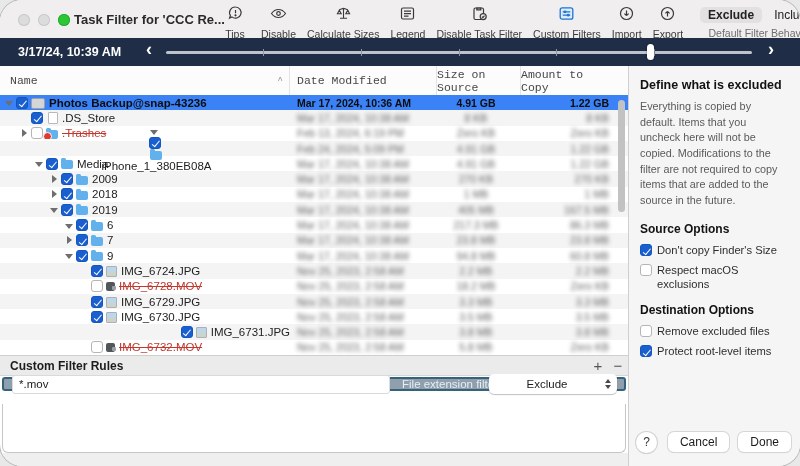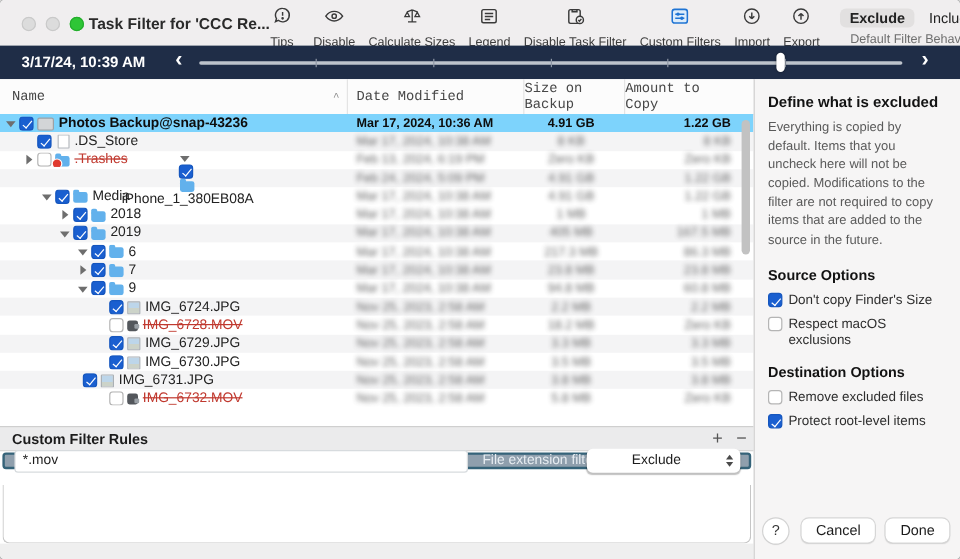--- a/index.html
+++ b/index.html
@@ -1,17 +1,17 @@
 <!DOCTYPE html>
 <html><head>
 <meta charset="utf-8">
 <style>
   html,body{margin:0;padding:0;background:#e8e8e8;}
   .window{position:relative;width:800px;height:466px;background:#fff;overflow:hidden;
-    font-family:"Liberation Sans",sans-serif;border-radius:4px;box-shadow:0 0 0 1px #b9b9b9;}
+    font-family:"Liberation Sans",sans-serif;border-radius:22px;box-shadow:0 0 0 1px #b9b9b9;}
   
   .titlebar{position:absolute;left:0;top:0;width:800px;height:38px;background:#f0eeef;}
   .lights{position:absolute;left:18px;top:14px;display:flex;gap:8px;}
   .light{width:12px;height:12px;border-radius:50%;}
   .light.gray{background:#dcdcdc;box-shadow:inset 0 0 0 1px #c9c9c9;}
   .light.green{background:#2ec636;box-shadow:inset 0 0 0 1px #24ad2d;}
   .win-title{position:absolute;left:74px;top:12px;font-size:13px;font-weight:bold;color:#2a2a2a;white-space:nowrap;}
   .tools{position:absolute;left:220px;top:5px;display:flex;align-items:flex-start;gap:11px;}
   .tool{display:flex;flex-direction:column;align-items:center;min-width:30px;cursor:default;}
   .tool svg{height:17px;width:17px;}
@@ -34,21 +34,21 @@
     border-bottom:1px solid #cfcfcf;display:flex;align-items:center;font-size:11.5px;color:#474747;font-family:Liberation Mono, monospace;}
   .th{box-sizing:border-box;height:100%;display:flex;align-items:center;border-right:1px solid #e4e4e4;}
   .th.name{width:290px;padding-left:10px;justify-content:space-between;}
   .th.date{width:147px;padding-left:7px;}
   .th.size{width:84px;justify-content:flex-end;padding-right:6px;}
   .th.amt{width:96px;justify-content:flex-end;padding-right:8px;border-right:none;}
   .sortc{color:#8a8a8a;font-size:9px;margin-right:6px;}
   .tbody{position:absolute;left:0;top:95px;width:628px;height:260px;overflow:hidden;}
   .trow{display:flex;height:15.3px;align-items:center;font-size:11.5px;color:#222;}
   .trow.alt{background:#f4f4f5;}
-  .trow.sel{background:#7dd3fc;font-weight:bold;color:#0d0d0d;}
+  .trow.sel{background:#3b82f6;font-weight:bold;color:#0d0d0d;}
   .trow.sel .c{color:#0d0d0d;font-weight:bold;}
   .c{box-sizing:border-box;overflow:hidden;white-space:nowrap;}
   .c.name-c{width:290px;display:flex;align-items:center;}
   .c.date{width:147px;padding-left:7px;font-size:10.5px;color:#3a3a3a;}
   .c.size{width:84px;text-align:center;padding-right:6px;font-size:10.5px;color:#3a3a3a;}
   .c.amount{width:96px;text-align:right;padding-right:8px;font-size:10.5px;color:#3a3a3a;}
   .blur{filter:blur(2px);opacity:.8;}
   .nm{margin-left:4px;}
   .nm.exc{color:#c0392f;text-decoration:line-through;}
   .chev{width:11px;height:11px;position:relative;flex:none;}
@@ -211,21 +211,21 @@
 
   <div class="thead">
     <div class="th name">
       <span>Name</span>
       <span class="sortc">^</span>
     </div>
     <div class="th date">
       <span>Date Modified</span>
     </div>
     <div class="th size">
-      <span>Size on Backup</span>
+      <span>Size on Source</span>
     </div>
     <div class="th amt">
       <span>Amount to Copy</span>
     </div>
   </div>
 
   <div class="tbody" id="tree-rows">
       <div class="trow sel">
         <div class="c name-c" style="padding-left: 4px;">
           <span class="chev down"></span>
@@ -274,20 +274,31 @@
         <div class="c name-c" style="padding-left: 34px;">
           <span class="chev down"></span>
           <span class="cb on"></span>
           <span class="fi fi-folder"></span>
           <span class="nm">Media</span>
         </div>
         <div class="c date blur">Mar 17, 2024, 10:38 AM</div>
         <div class="c size blur">4.91 GB</div>
         <div class="c amount blur">1.22 GB</div>
       </div>
+      <div class="trow alt">
+        <div class="c name-c" style="padding-left: 49px;">
+          <span class="chev right"></span>
+          <span class="cb on"></span>
+          <span class="fi fi-folder"></span>
+          <span class="nm">2009</span>
+        </div>
+        <div class="c date blur">Mar 17, 2024, 10:38 AM</div>
+        <div class="c size blur">270 KB</div>
+        <div class="c amount blur">270 KB</div>
+      </div>
       <div class="trow">
         <div class="c name-c" style="padding-left: 49px;">
           <span class="chev right"></span>
           <span class="cb on"></span>
           <span class="fi fi-folder"></span>
           <span class="nm">2018</span>
         </div>
         <div class="c date blur">Mar 17, 2024, 10:38 AM</div>
         <div class="c size blur">1 MB</div>
         <div class="c amount blur">1 MB</div>
@@ -374,21 +385,21 @@
           <span class="chev none"></span>
           <span class="cb on"></span>
           <span class="fi fi-photo"></span>
           <span class="nm">IMG_6730.JPG</span>
         </div>
         <div class="c date blur">Nov 25, 2023, 2:58 AM</div>
         <div class="c size blur">3.5 MB</div>
         <div class="c amount blur">3.5 MB</div>
       </div>
       <div class="trow alt">
-        <div class="c name-c" style="padding-left: 57px;">
+        <div class="c name-c" style="padding-left: 39px; justify-content: flex-end;">
           <span class="chev none"></span>
           <span class="cb on"></span>
           <span class="fi fi-photo"></span>
           <span class="nm">IMG_6731.JPG</span>
         </div>
         <div class="c date blur">Nov 25, 2023, 2:58 AM</div>
         <div class="c size blur">3.8 MB</div>
         <div class="c amount blur">3.8 MB</div>
       </div>
       <div class="trow">

